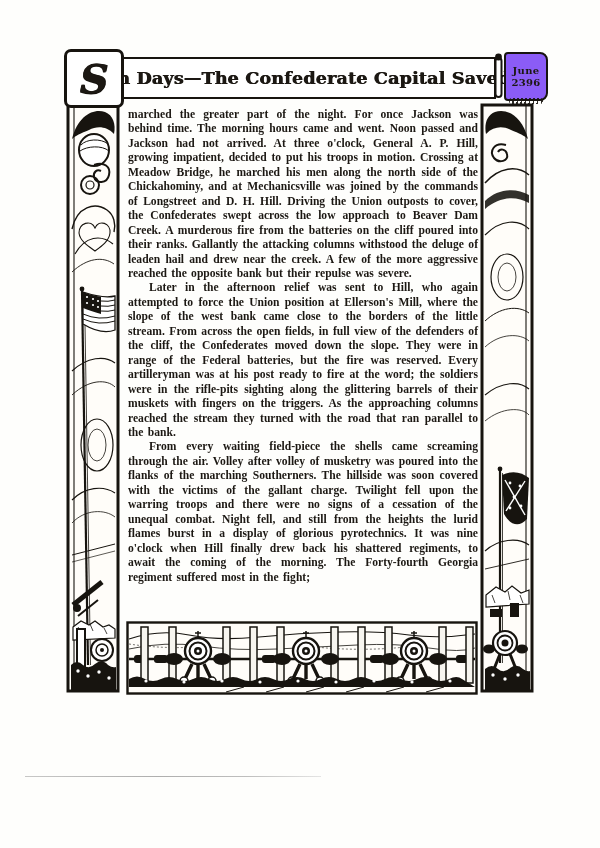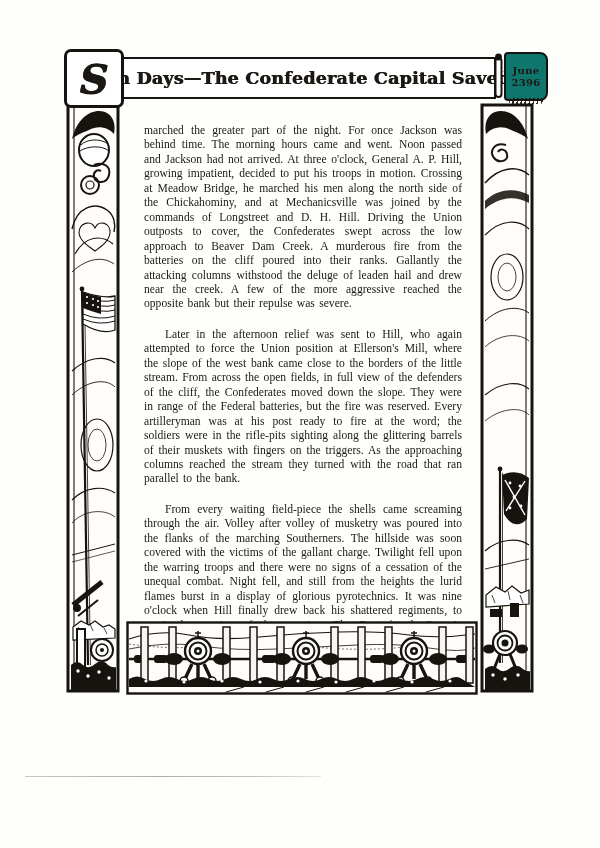--- a/index.html
+++ b/index.html
@@ -16,34 +16,34 @@
   .ornament i{background:#17140f;display:block;}
   .initial-box{position:absolute;left:64px;top:49px;width:54px;height:53px;background:#fff;
     border:3px solid #17140f;border-radius:7px;display:flex;align-items:center;justify-content:center;z-index:3;}
   .initial{font-family:"DejaVu Serif", serif;font-weight:bold;font-style:italic;font-size:40px;line-height:1;
     text-shadow:1px 0 0 #17140f, 0 .5px 0 #17140f;}
   .hatch-strip{position:absolute;height:6px;border-radius:3px;opacity:.9;
     background:repeating-linear-gradient(100deg,#17140f 0 1.6px,transparent 1.6px 4px);}
   .strip-s{left:67px;top:104px;width:48px;}
   .strip-d{left:509px;top:98px;width:34px;}
   .scroll-pin{position:absolute;left:492px;top:52px;width:13px;height:47px;}
-  .date-panel{position:absolute;left:504px;top:52px;width:40px;height:45px;background:#0f766e;
+  .date-panel{position:absolute;left:504px;top:52px;width:40px;height:45px;background:#8b5cf6;
     border:2.5px solid #17140f;border-radius:4px 8px 8px 4px;display:flex;flex-direction:column;
     align-items:center;justify-content:center;}
   .date-panel span{font-family:"DejaVu Serif", serif;font-weight:bold;font-size:10px;line-height:12px;letter-spacing:.3px;}
 
   
   .border-left{position:absolute;left:66px;top:103px;}
   .border-right{position:absolute;left:480px;top:103px;}
   .bottom-band{position:absolute;left:126px;top:621px;}
 
   
   .textcol{position:absolute;left:128px;top:108px;width:350px;
     font-size:11.6px;line-height:14.45px;text-align:justify;word-spacing:1.4px;}
-  .textcol p{margin:16px;}
+  .textcol p{margin:0;font-weight:bold;}
   .textcol p.indent{text-indent:21px;}
 
   
   .scan-line{position:absolute;left:25px;top:776px;width:296px;height:1.3px;opacity:.55;
     background:linear-gradient(to right,#9a9a9a,#6d6d6d 45%,#8a8a8a 75%,#cfcfcf);}
 </style>
 </head>
 <body>
 
 <div class="page">

